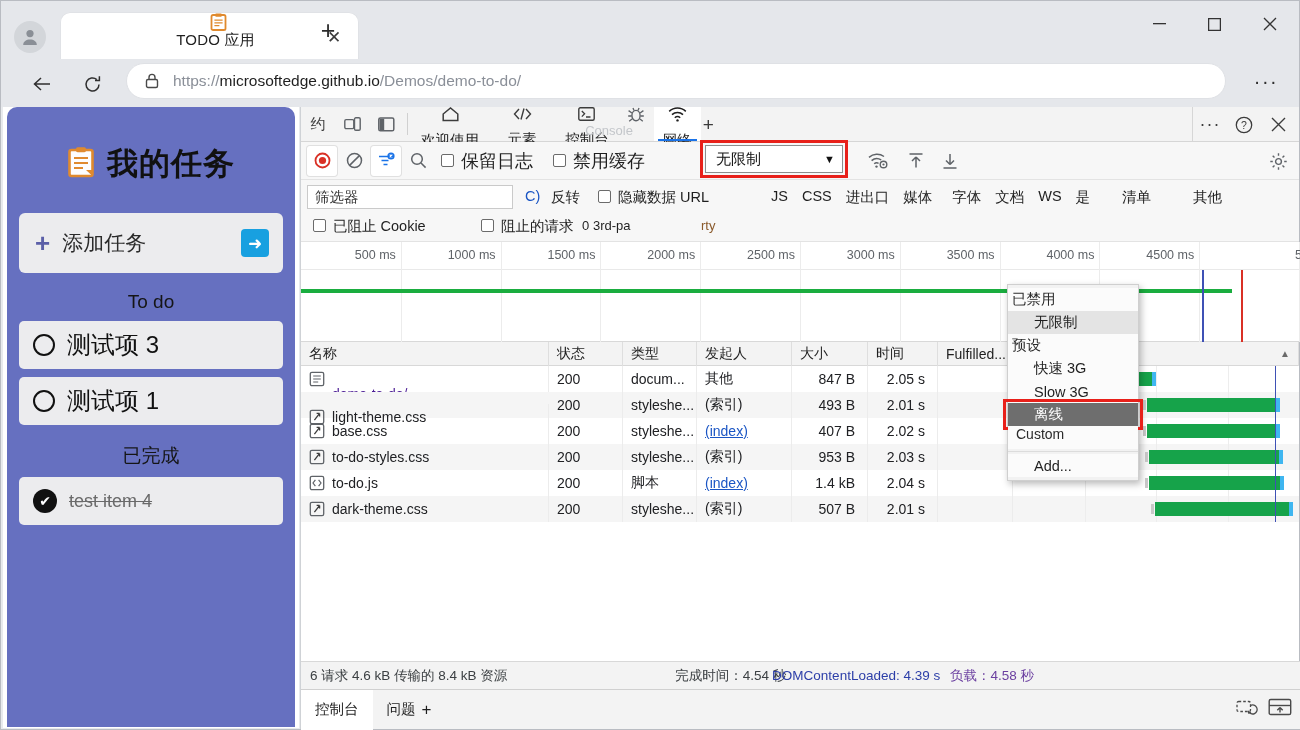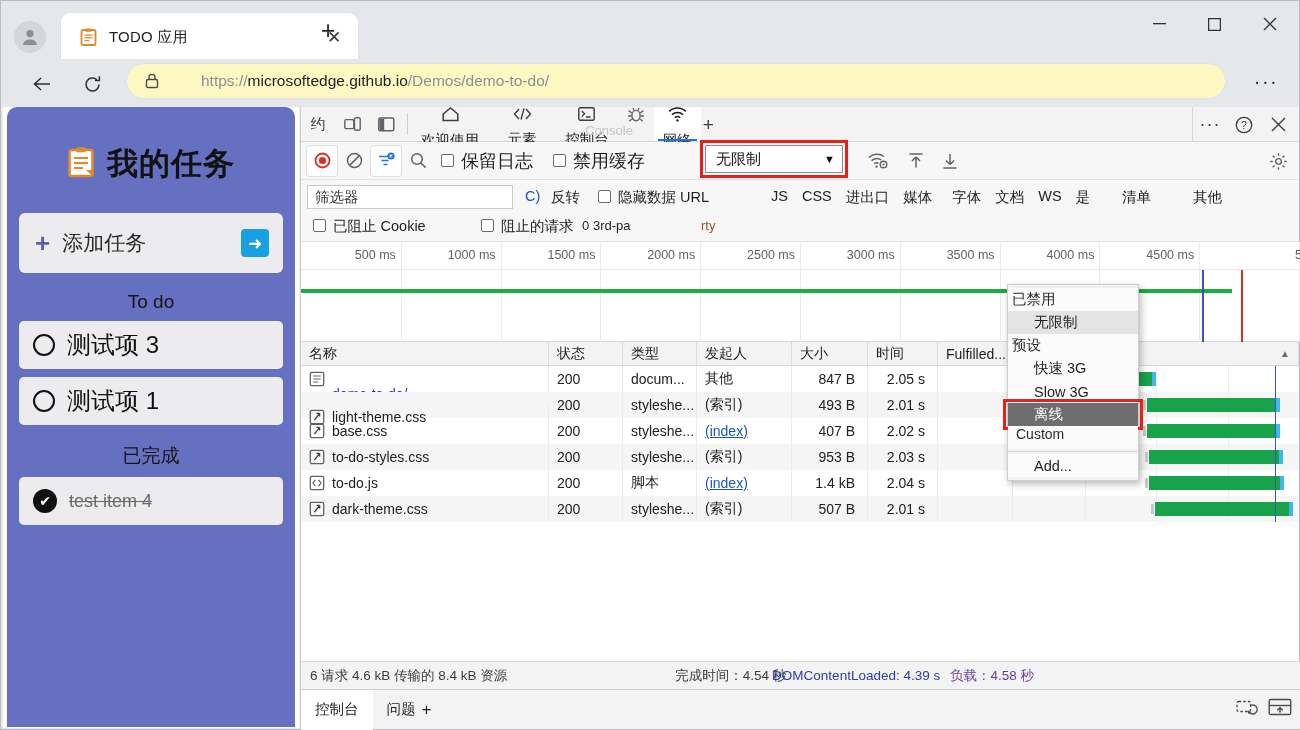--- a/index.html
+++ b/index.html
@@ -28,20 +28,21 @@
     display: flex; align-items: center; justify-content: center;
   }
   .avatar svg { display:block; }
 
   .tabstrip { position: absolute; left: 60px; top: 12px; height: 48px; }
   .tab {
     position: absolute; left: 0; top: 0; width: 297px; height: 48px;
     background: #ffffff; border-radius: 9px 9px 0 0;
     display: flex; align-items: center;
     box-shadow: 0 0 0 0.5px rgba(0,0,0,0.04);
+    flex-direction: column;
   }
   .tab-favicon { margin-left: 18px; width: 18px; height: 18px; display:flex; align-items:center; justify-content:center;}
   .tab-title {
     margin-left: 12px; font-size: 15px; color: #1f1f1f; white-space: nowrap;
     letter-spacing: .2px;
   }
   .tab-close {
     position: absolute; right: 14px; top: 14px; width: 20px; height: 20px;
     display:flex; align-items:center; justify-content:center;
     color:#3b3b3b; font-size: 17px; line-height: 1;
@@ -58,23 +59,22 @@
     color:#333; font-size: 15px;
   }
 
   .navbar { position: absolute; left: 0; top: 58px; width: 1298px; height: 48px; background: #e5e7eb;}
   .nav-btn {
     position:absolute; top: 8px; width: 34px; height: 34px;
     display:flex;align-items:center;justify-content:center; color:#2f2f2f;
   }
   .omnibox {
     position: absolute; left: 125px; top: 62px; width: 1100px; height: 36px;
-    background: #fef9c3; border-radius: 18px; display:flex; align-items:center;
+    background: #ffffff; border-radius: 18px; display:flex; align-items:center;
     border: 1px solid #dfe1e5;
-    gap: 28px;
   }
   .omni-lock { margin-left: 18px; display:flex; align-items:center; }
   .omni-url { margin-left: 14px; font-size: 15.5px; color: #8a8f98; white-space: nowrap; }
   .omni-url b { color:#1f1f1f; font-weight: 400; }
   .omni-more {
     position: absolute; right: 18px; top: 68px; width: 30px; height: 24px;
     display:flex;align-items:center;justify-content:center; color:#2f2f2f; font-size: 20px; letter-spacing: 1.5px;
   }
 
   

